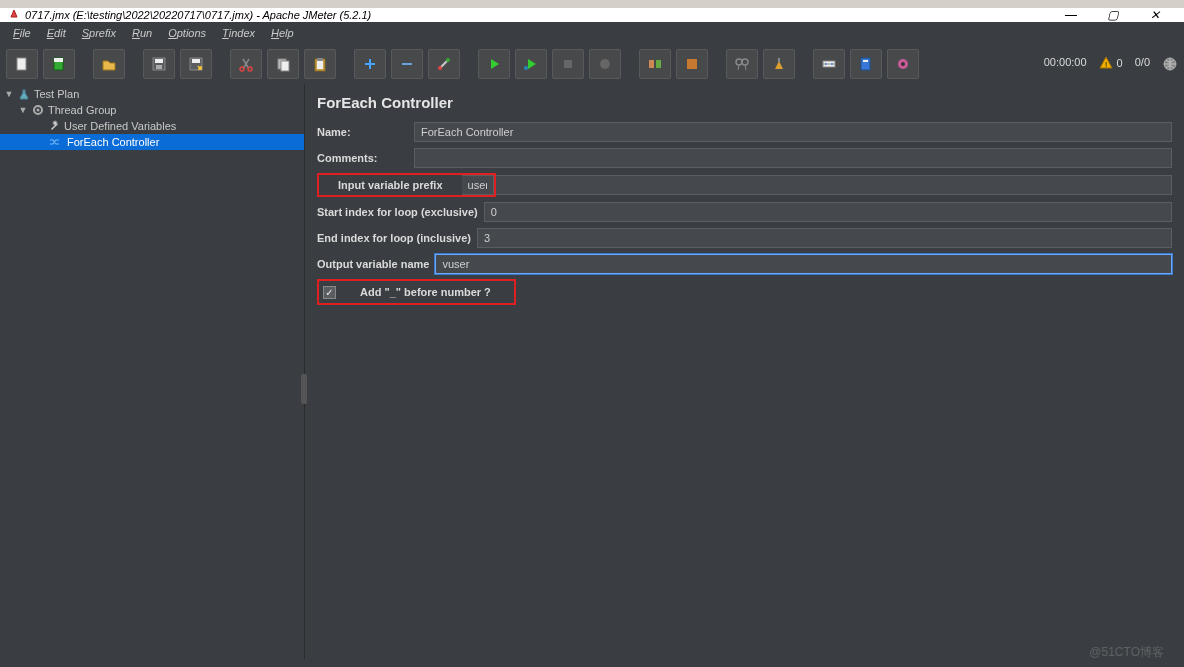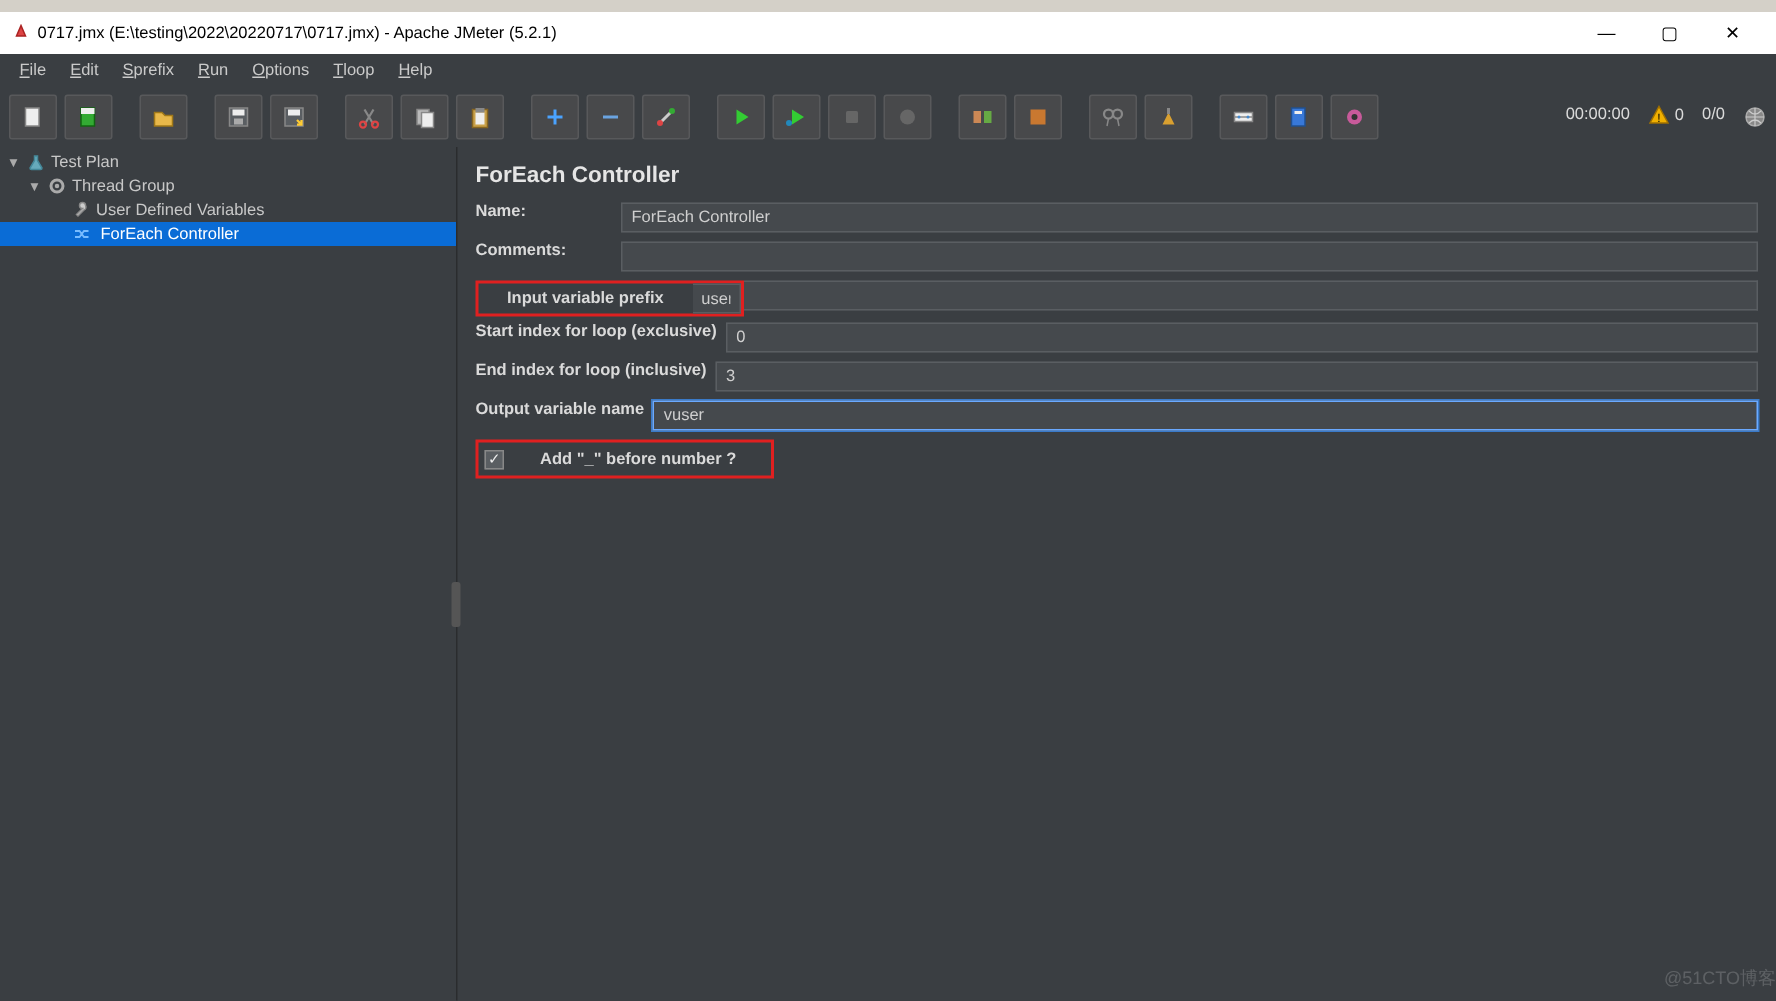--- a/index.html
+++ b/index.html
@@ -1,25 +1,25 @@
 <!DOCTYPE html>
 <html><head>
 <meta charset="utf-8">
 <style>
 * { margin: 0; padding: 0; box-sizing: border-box; font-family: Arial, sans-serif; }
 body { width: 1184px; height: 667px; background: #3a3e42; overflow: hidden; position: relative; }
 
 .browser-tabs { height: 8px; background: #d4d0c8; display: flex; }
 
-.titlebar { height: 28px; background: #fff; display: flex; align-items: center; padding: 0 8px; font-size: 11px; color: #000; }
+.titlebar { height: 14px; background: #fff; display: flex; align-items: center; padding: 0 8px; font-size: 11px; color: #000; font-style: italic; }
 .titlebar .icon { margin-right: 5px; }
 .titlebar .controls { margin-left: auto; display: flex; gap: 0; }
 .titlebar .controls span { width: 42px; height: 20px; display: flex; align-items: center; justify-content: center; font-size: 12px; }
 
-.menubar { height: 22px; background: #3a3e42; display: flex; align-items: center; padding: 4px 5px; }
+.menubar { height: 22px; background: #3a3e42; display: flex; align-items: center; padding: 4px 5px; font-style: italic; }
 .menubar .item { color: #cacaca; font-size: 11px; padding: 3px 8px; }
 .menubar .item u { text-decoration: underline; }
 
 .toolbar { height: 40px; background: #3a3e42; display: flex; align-items: center; padding: 2px 6px; gap: 5px; }
 .tbtn { width: 32px; height: 30px; background: #48494b; border: 1px solid #58595b; border-radius: 2px; display: flex; align-items: center; justify-content: center; font-size: 14px; }
 .tsep { width: 8px; }
 .toolbar .status { margin-left: auto; display: flex; align-items: flex-start; gap: 12px; color: #dadada; font-size: 11px; }
 .status-item { display: flex; align-items: center; gap: 4px; }
 
 .workspace { display: flex; height: calc(667px - 8px - 22px - 22px - 40px); }
@@ -29,32 +29,32 @@
 .tree-row.selected { background: #0a6cd6; color: #fff; }
 .tree-row .arrow { width: 10px; font-size: 9px; display: inline-block; text-align: center; color: #aaa; }
 .tree-row .ticon { width: 14px; display: inline-flex; justify-content: center; }
 .indent-0 { padding-left: 4px; }
 .indent-1 { padding-left: 18px; }
 .indent-2 { padding-left: 34px; }
 .grip { position: absolute; right: -3px; top: 290px; width: 6px; height: 30px; background: #555; border-radius: 2px; }
 
 .editor { flex: 1; background: #3a3e42; padding: 10px 12px; color: #dadada; }
 .etitle { font-size: 15px; font-weight: bold; margin-bottom: 10px; color: #e5e5e5; }
-.form-row { display: flex; margin-bottom: 4px; min-height: 22px; }
+.form-row { display: flex; align-items: center; margin-bottom: 4px; min-height: 22px; }
 .label { font-size: 11px; font-weight: bold; color: #dadada; padding-right: 6px; white-space: nowrap; }
 .input { flex: 1; height: 20px; background: #45494d; border: 1px solid #5a5e62; color: #cfcfcf; font-size: 11px; padding: 2px 6px; outline: none; }
 .input.focused { border: 1px solid #6aa9ff; box-shadow: 0 0 0 1px #3a7ac8; }
 
 .redbox { border: 2px solid #e02020; display: inline-flex; align-items: center; }
 .redbox .label { padding: 3px 19px; }
 .redbox .input { border: 1px solid #5a5e62; border-left: none; height: 20px; }
 .redbox.nowrap { padding: 2px 4px; }
 .check { width: 13px; height: 13px; background: #5a5e62; border: 1px solid #888; display: inline-flex; align-items: center; justify-content: center; font-size: 10px; color: #eee; margin-right: 5px; }
 
-.watermark { position: absolute; right: 0; bottom: 6px; color: rgba(255,255,255,0.18); font-size: 12px; }
+.watermark { position: absolute; right: 20px; bottom: 6px; color: rgba(255,255,255,0.18); font-size: 12px; }
 
 svg { display: block; }
 </style>
 </head>
 <body>
 
 <div class="browser-tabs"></div>
 
 <div class="titlebar">
   <span class="icon">
@@ -69,21 +69,21 @@
     <span>✕</span>
   </div>
 </div>
 
 <div class="menubar">
   <span class="item"><u>F</u><span>ile</span></span>
   <span class="item"><u>E</u><span>dit</span></span>
   <span class="item"><u>S</u><span>prefix</span></span>
   <span class="item"><u>R</u><span>un</span></span>
   <span class="item"><u>O</u><span>ptions</span></span>
-  <span class="item"><u>T</u><span>loop</span></span>
+  <span class="item"><u>T</u><span>index</span></span>
   <span class="item"><u>H</u><span>elp</span></span>
 </div>
 
 <div class="toolbar">
   <span class="tbtn">
       <svg width="16" height="16">
         <rect x="3" y="2" width="9" height="12" fill="#eee" stroke="#888"></rect>
       </svg>
     </span>
   <span class="tbtn">

